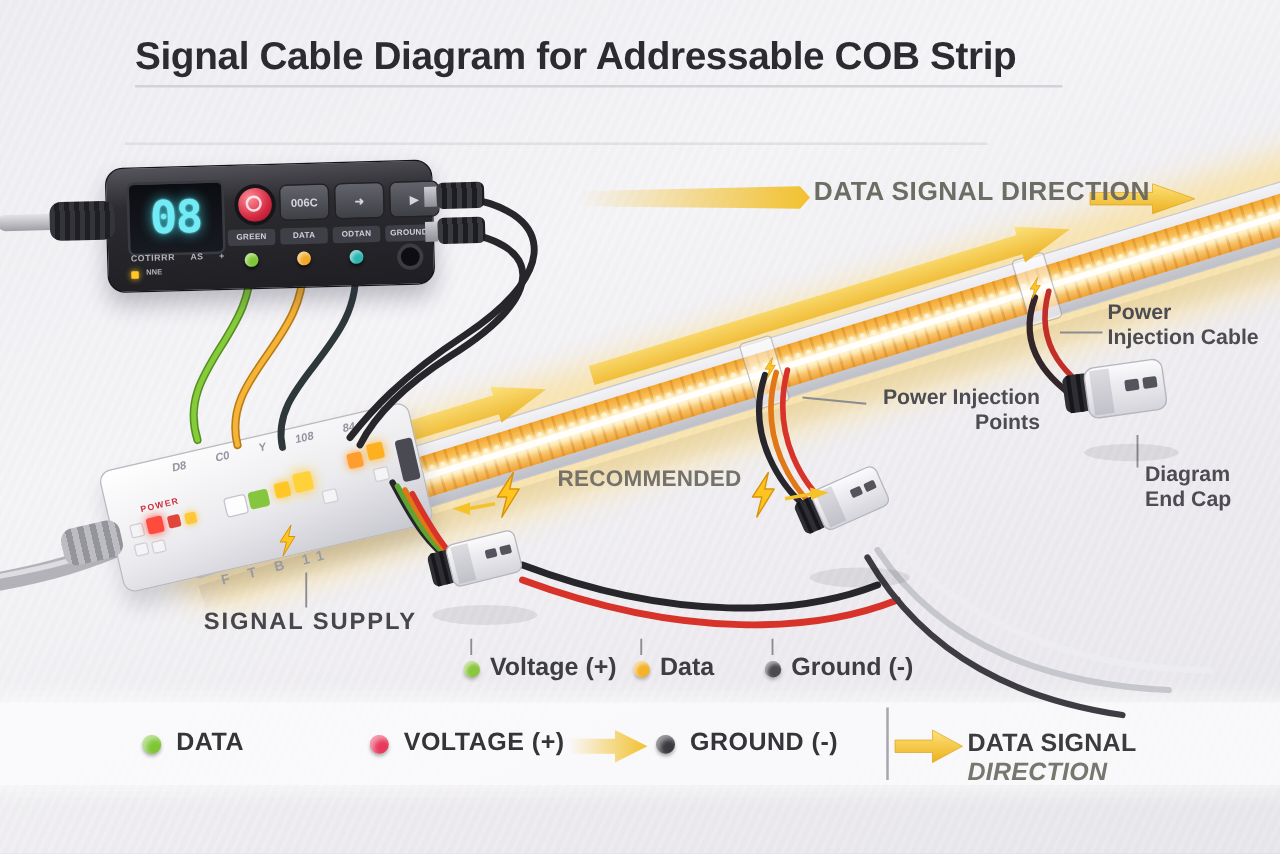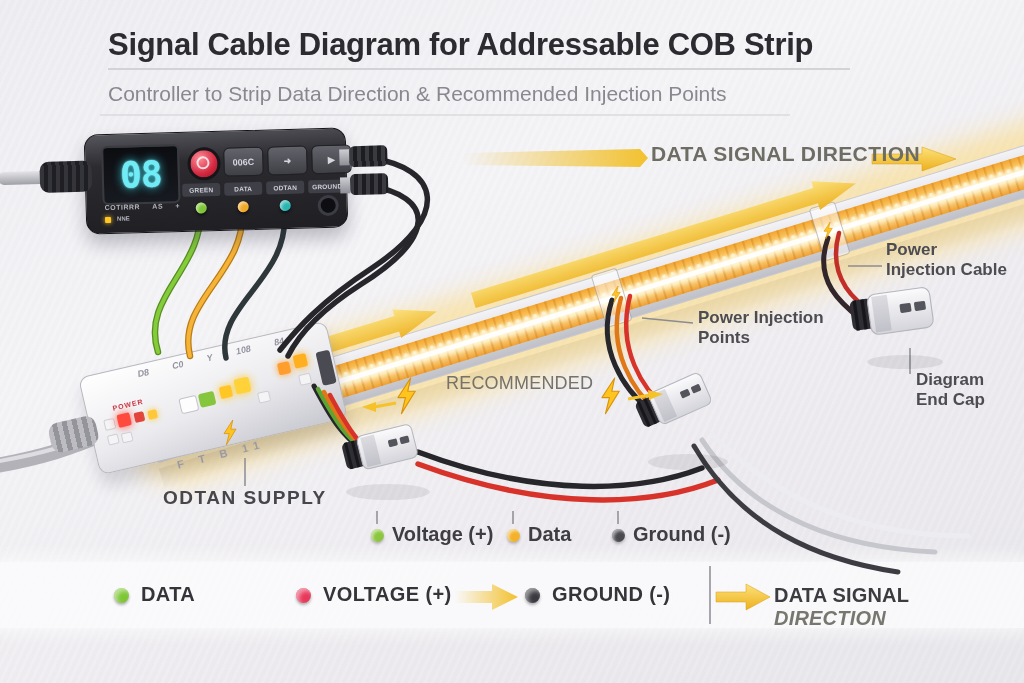--- a/index.html
+++ b/index.html
@@ -12,21 +12,21 @@
   .layer{position:absolute;left:0;top:0;}
   
   .title{position:absolute;left:108px;top:27px;font-size:31px;font-weight:800;color:#2c2c30;letter-spacing:-.3px;z-index:6;}
   .rule1{position:absolute;left:108px;top:68px;width:742px;height:2px;background:#d2d2d7;z-index:6;}
   .subtitle{position:absolute;left:108px;top:82px;font-size:21px;font-weight:400;color:#88888f;z-index:6;}
   .rule2{position:absolute;left:100px;top:114px;width:690px;height:2px;background:#d8d8dc;opacity:.7;z-index:6;}
   
   .lbl{position:absolute;z-index:6;color:#4c4c52;font-weight:600;font-size:17px;line-height:20px;}
   .lbl .ln{display:block;}
   .dsd-top{position:absolute;left:651px;top:142px;z-index:6;font-size:21px;font-weight:700;color:#6e6d63;letter-spacing:.4px;}
-  .reco{position:absolute;left:446px;top:373px;z-index:6;font-size:18px;font-weight:400;color:#75726a;line-height:21px;letter-spacing:.2px;}
+  .reco{position:absolute;left:446px;top:373px;z-index:6;font-size:18px;font-weight:700;color:#75726a;line-height:21px;letter-spacing:.2px;}
   .ps-lbl{position:absolute;left:163px;top:487px;z-index:6;font-size:19px;font-weight:700;color:#46464b;letter-spacing:1.5px;}
   
   .controller{position:absolute;left:85px;top:131px;width:260px;height:98px;z-index:5;
     transform:rotate(-1.6deg);border-radius:14px;border:1px solid #141418;
     background:linear-gradient(178deg,#55555c,#2b2b30 30%,#1e1e23);
     box-shadow:0 10px 18px rgba(40,40,60,.28);}
   .ctl-rod{position:absolute;left:-88px;top:34px;width:92px;height:13px;border-radius:7px;
     background:linear-gradient(#e4e4e8,#9fa0a6);}
   .ctl-plugL{position:absolute;left:-46px;top:25px;width:52px;height:31px;border-radius:9px;
     background:repeating-linear-gradient(90deg,#34343b 0 4px,#1e1e23 4px 8px);}
@@ -311,45 +311,44 @@
         <div class="ribs"></div>
     </div>
     <div class="plugR" style="top:46px">
       <div class="collar"></div>
         <div class="ribs"></div>
     </div>
   </div>
 
   <div class="title">Signal Cable Diagram for Addressable COB Strip</div>
   <div class="rule1"></div>
-  <div class="subtitle">Controller to Strip Data Direction &amp; Recommended Injection Points</div>
   <div class="rule2"></div>
 
   <div class="dsd-top">DATA SIGNAL DIRECTION</div>
 
   <div class="lbl" style="left:886px;top:240px">
     <span class="ln">Power</span>
     <span class="ln">Injection Cable</span>
   </div>
 
-  <div class="lbl" style="left:698px;top:308px;width:134px;text-align:left">
+  <div class="lbl" style="left:698px;top:308px;width:134px;text-align:right">
     <span class="ln">Power Injection</span>
     <span class="ln">Points</span>
   </div>
 
   <div class="lbl" style="left:916px;top:370px">
     <span class="ln">Diagram</span>
     <span class="ln">End Cap</span>
   </div>
 
   <div class="reco">
     <span class="ln" style="display:block">RECOMMENDED</span>
   </div>
 
-  <div class="ps-lbl">ODTAN SUPPLY</div>
+  <div class="ps-lbl">SIGNAL SUPPLY</div>
 
   <div class="mid-dot" style="left: 371px; top: 529px; background-color: rgb(140, 198, 62);"></div>
   <div class="mid-lbl" style="left:392px">Voltage (+)</div>
   <div class="mid-dot" style="left: 507px; top: 529px; background-color: rgb(243, 178, 41);"></div>
   <div class="mid-lbl" style="left:528px">Data</div>
   <div class="mid-dot" style="left: 612px; top: 529px; background-color: rgb(74, 74, 79);"></div>
   <div class="mid-lbl" style="left:633px">Ground (-)</div>
 
   <div class="bot-dot" style="left: 114px; background-color: rgb(126, 198, 54);"></div>
   <div class="bot-lbl" style="left:141px">DATA</div>

